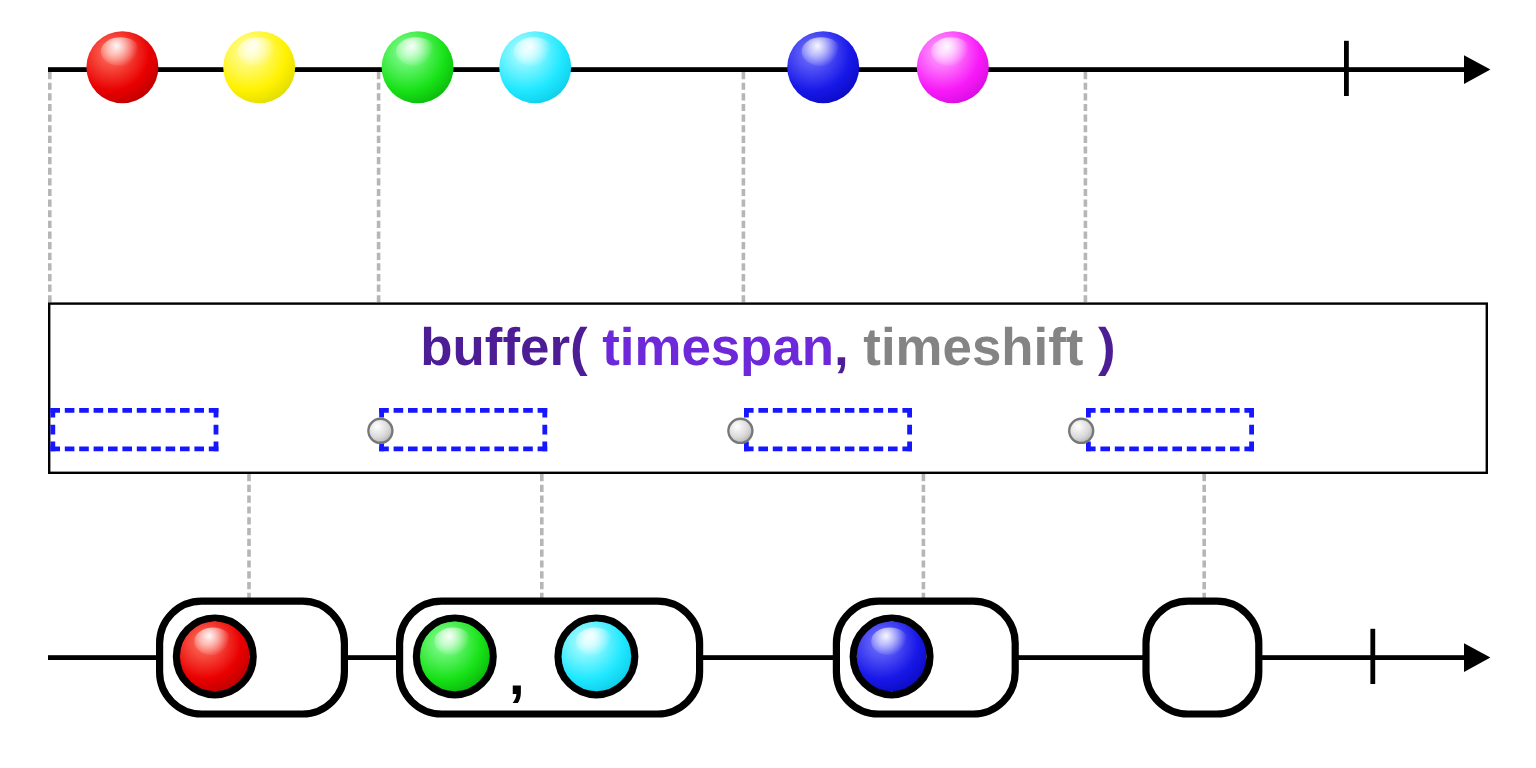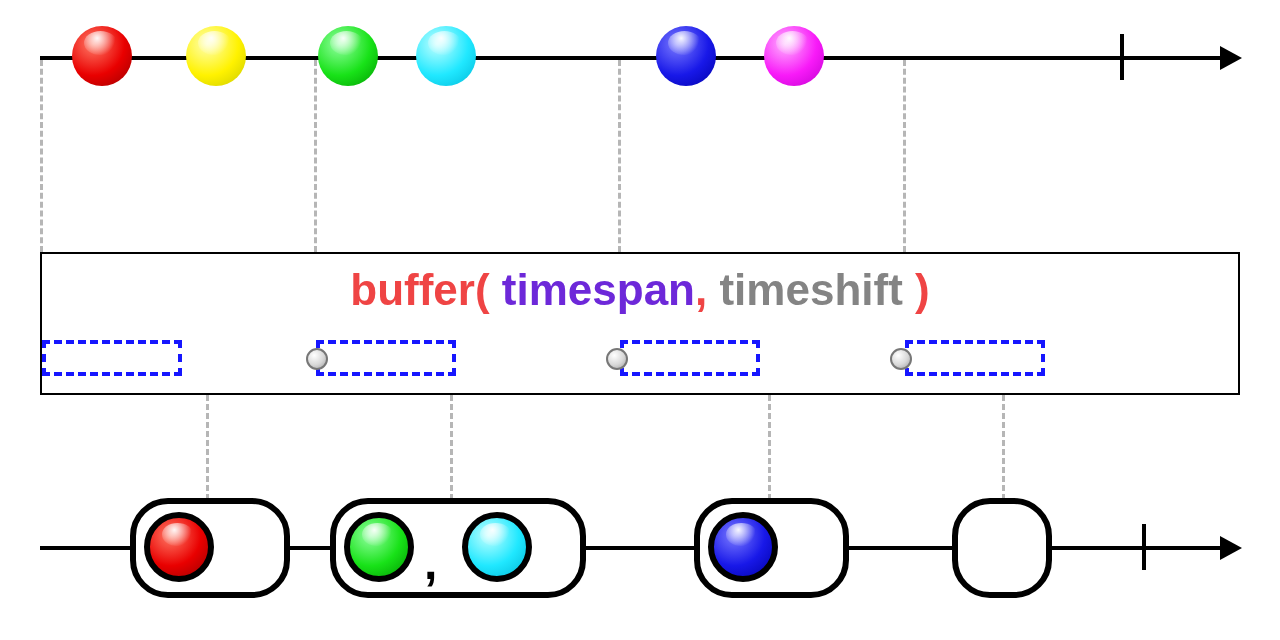--- a/index.html
+++ b/index.html
@@ -26,21 +26,21 @@
   .mblu   { background: radial-gradient(circle at 35% 30%, #7a7aff, #1818e8 55%, #0000a8 100%); }
   .mmag   { background: radial-gradient(circle at 35% 30%, #ffb0ff, #f81af8 55%, #c000d0 100%); }
 
   .opbox{
     position:absolute; left:40px; right:40px; top:252px; height:143px; background:#fff; border:2px solid #000;
   }
   .optext{
     position:absolute; left:0; right:0; top:265px; text-align:center; font-size:44px; font-weight:600; letter-spacing:0px;
     white-space:nowrap;
   }
-  .optext .p1{color:#ef4444;}
+  .optext .p1{color:#4c1d95;}
   .optext .p2{color:#6d28d9;}
   .optext .p3{color:#848484;}
 
   .tspan-box{
     position:absolute; width:140px; height:36px; border:4px dashed #1616ff; background:transparent;
   }
   .jewel{
     position:absolute; width:22px;height:22px;border-radius:50%;
     background:radial-gradient(circle at 35% 30%, #ffffff, #d8d8d8 55%, #a0a0a0 100%);
     border:2px solid #777;

